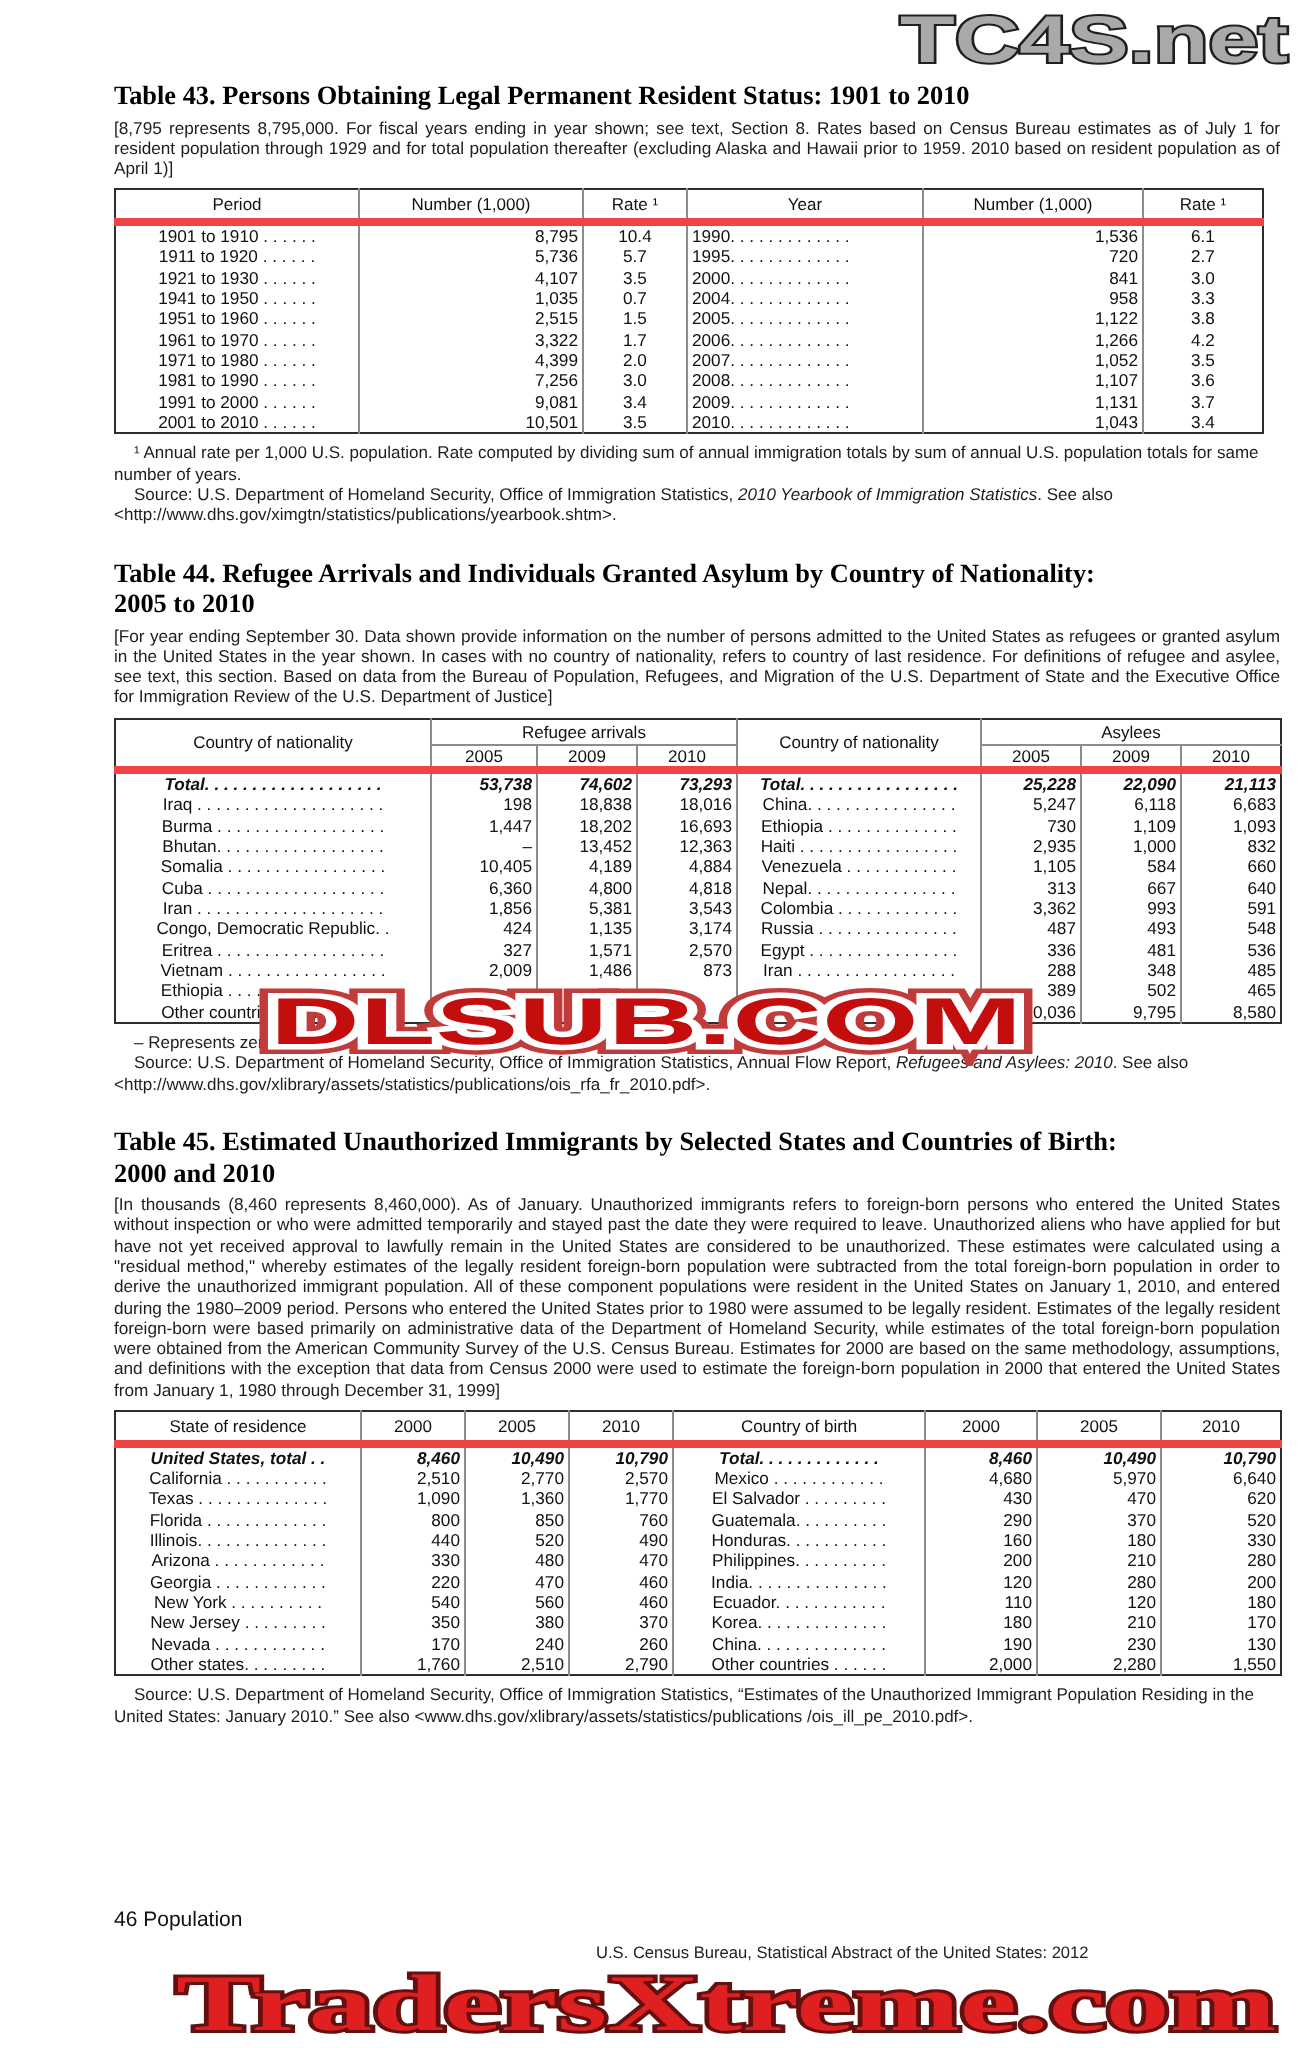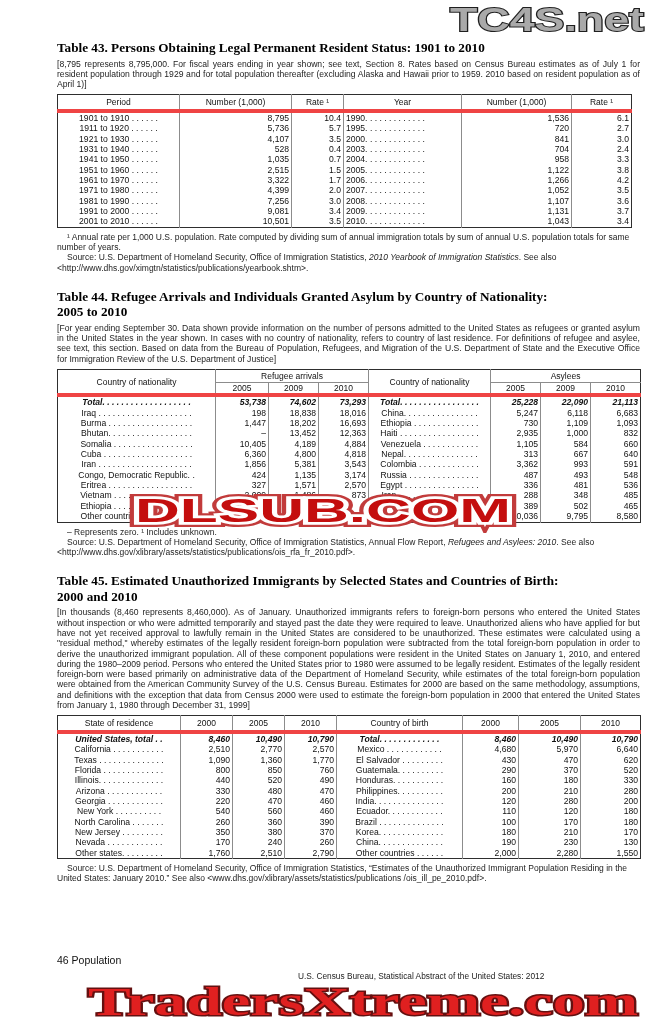--- a/index.html
+++ b/index.html
@@ -48,21 +48,21 @@
   table.data th + th, table.data td + td { border-left: 1px solid #8c8c8c; }
   table.data th.bl { border-left: 1px solid #8c8c8c; }
   table.data th.hb { border-bottom: 4px solid #ef4444; }
   table.data th.gb { border-bottom: 1px solid #8c8c8c; }
   table.data tr.bold td { font-weight: bold; font-style: italic; }
   .c-lbl  { text-align: center;  padding-left: 5px; }
   .c-yr   { text-align: left;  padding-left: 7px; }
   .c-num  { text-align: right; padding-right: 8px; }
   .c-numA { text-align: right; padding-right: 42px; }
   .c-numB { text-align: right; padding-right: 20px; }
-  .c-rate { text-align: right; padding-right: 17px; }
+  .c-rate { text-align: center; padding-right: 17px; }
 
   .fn {
     font-size: 8.5px; line-height: 10.3px;
     margin: 0; text-indent: 10px; color: #1d1d1d;
   }
   .sect-gap { margin-top: 16px; }
 
   .page-footer { position: absolute; left: 57px; top: 954px; font-size: 10.5px; color: #111; }
   .pg-sec { margin-left: 0; }
   .census-line { position: absolute; left: 298px; top: 971px; font-size: 8.3px; color: #222; }
@@ -138,28 +138,20 @@
               <td class="c-numB">720</td>
               <td class="c-rate">2.7</td>
             </tr>
             <tr>
               <td class="c-lbl">1921 to 1930 . . . . . .</td>
               <td class="c-numA">4,107</td>
               <td class="c-rate">3.5</td>
               <td class="c-yr">2000. . . . . . . . . . . . .</td>
               <td class="c-numB">841</td>
               <td class="c-rate">3.0</td>
-            </tr>
-            <tr>
-              <td class="c-lbl">1931 to 1940 . . . . . .</td>
-              <td class="c-numA">528</td>
-              <td class="c-rate">0.4</td>
-              <td class="c-yr">2003. . . . . . . . . . . . .</td>
-              <td class="c-numB">704</td>
-              <td class="c-rate">2.4</td>
             </tr>
             <tr>
               <td class="c-lbl">1941 to 1950 . . . . . .</td>
               <td class="c-numA">1,035</td>
               <td class="c-rate">0.7</td>
               <td class="c-yr">2004. . . . . . . . . . . . .</td>
               <td class="c-numB">958</td>
               <td class="c-rate">3.3</td>
             </tr>
             <tr>
@@ -474,30 +466,20 @@
               <td class="c-lbl">New York . . . . . . . . . .</td>
               <td class="c-num">540</td>
               <td class="c-num">560</td>
               <td class="c-num">460</td>
               <td class="c-lbl">Ecuador. . . . . . . . . . . .</td>
               <td class="c-num">110</td>
               <td class="c-num">120</td>
               <td class="c-num">180</td>
             </tr>
             <tr>
-              <td class="c-lbl">North Carolina . . . . . . .</td>
-              <td class="c-num">260</td>
-              <td class="c-num">360</td>
-              <td class="c-num">390</td>
-              <td class="c-lbl">Brazil . . . . . . . . . . . . . .</td>
-              <td class="c-num">100</td>
-              <td class="c-num">170</td>
-              <td class="c-num">180</td>
-            </tr>
-            <tr>
               <td class="c-lbl">New Jersey . . . . . . . . .</td>
               <td class="c-num">350</td>
               <td class="c-num">380</td>
               <td class="c-num">370</td>
               <td class="c-lbl">Korea. . . . . . . . . . . . . .</td>
               <td class="c-num">180</td>
               <td class="c-num">210</td>
               <td class="c-num">170</td>
             </tr>
             <tr>

